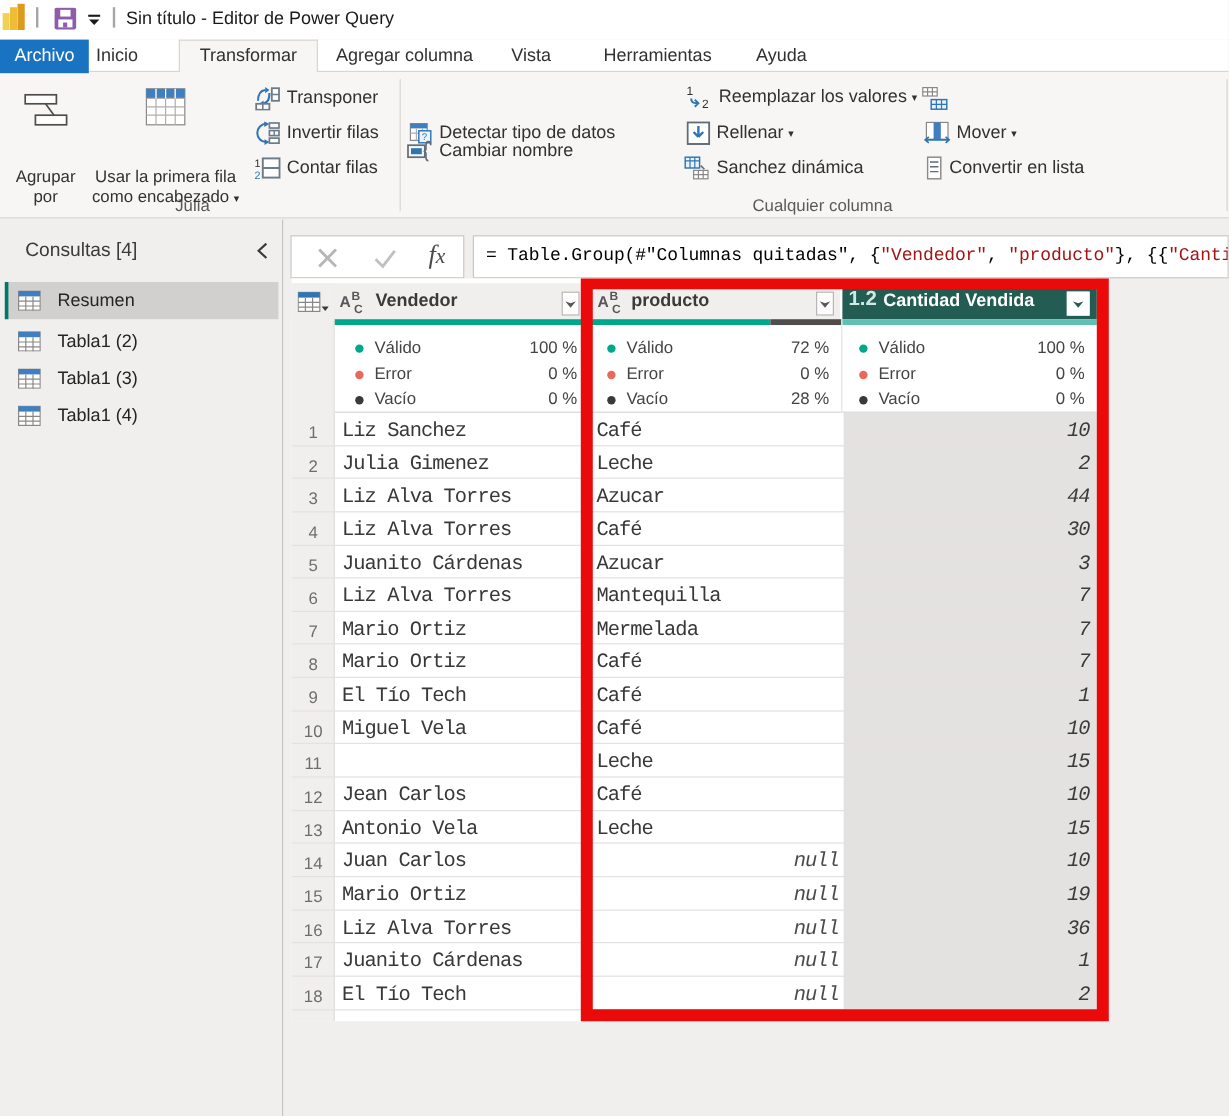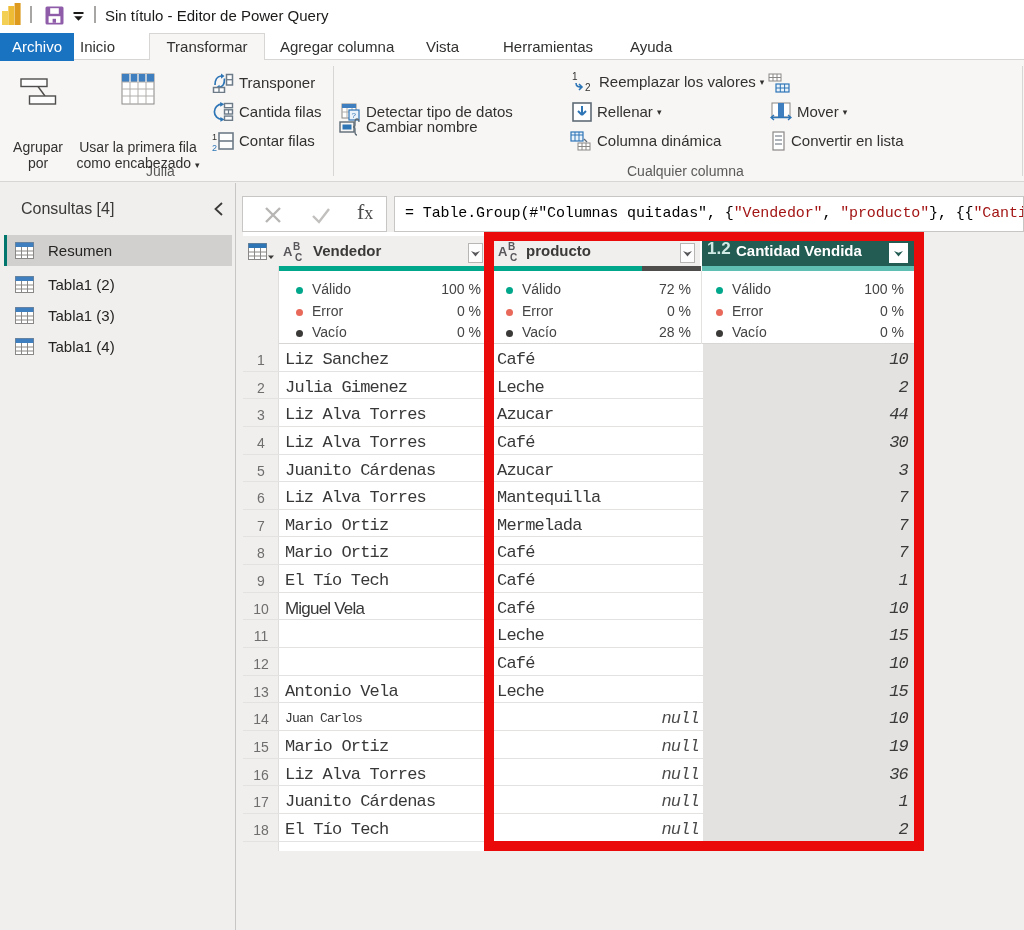--- a/index.html
+++ b/index.html
@@ -150,21 +150,21 @@
     </div>
     <div class="smallbtn" style="left:212px;top:40px">
       <svg class="ic" width="22" height="20" viewBox="0 0 22 20">
         <path d="M10 2.2 A7 7 0 1 0 10 17.4" fill="none" stroke="#2e75b6" stroke-width="1.7"></path>
         <path d="M8.2 0 L12.4 2.3 L8.2 4.8 Z" fill="#2e75b6"></path>
         <path d="M8.4 15 L12.6 17.4 L8.4 19.8 Z" fill="#2e75b6"></path>
         <rect x="12.5" y="1.5" width="8" height="4.2" fill="#fdfdfd" stroke="#6d7b88" stroke-width="1.4"></rect>
         <rect x="12.5" y="7.8" width="8" height="4.2" fill="#fdfdfd" stroke="#6d7b88" stroke-width="1.4"></rect>
         <rect x="12.5" y="14.1" width="8" height="4.2" fill="#fdfdfd" stroke="#6d7b88" stroke-width="1.4"></rect>
         <path d="M16.5 7.8 v4.2" stroke="#6d7b88" stroke-width="1.2"></path>
-      </svg><span class="lbl">Cantida filas</span>
+      </svg><span class="lbl">Invertir filas</span>
     </div>
     <div class="smallbtn" style="left:212px;top:69px">
       <svg class="ic" width="22" height="20" viewBox="0 0 22 20">
         <text x="0" y="9" font-size="9" fill="#323130" font-family="Liberation Sans">1</text>
         <text x="0" y="19.5" font-size="9" fill="#2e75b6" font-family="Liberation Sans">2</text>
         <rect x="7" y="2" width="14" height="16" fill="#fdfdfd" stroke="#6d7b88" stroke-width="1.6"></rect>
         <path d="M7 10 h14" stroke="#6d7b88" stroke-width="1.6"></path>
       </svg><span class="lbl">Contar filas</span>
     </div>
 
@@ -198,21 +198,21 @@
         <path d="M10 4 v9 M10 13 l-4 -4 M10 13 l4 -4" fill="none" stroke="#2e75b6" stroke-width="2"></path>
       </svg><span class="lbl">Rellenar</span><span class="drop">▾</span>
     </div>
     <div class="smallbtn" style="left:570px;top:69px">
       <svg class="ic" width="22" height="20" viewBox="0 0 22 20">
         <rect x="1" y="1" width="12" height="9" fill="#eaf2fa" stroke="#2e75b6" stroke-width="1.2"></rect>
         <path d="M1 4 h12 M5 1 v9 M9 1 v9" stroke="#2e75b6" stroke-width="1"></path>
         <path d="M14 8 l3 3" stroke="#5f6b76" stroke-width="1.3"></path>
         <rect x="8" y="12" width="12" height="7" fill="#fff" stroke="#8a8886" stroke-width="1"></rect>
         <path d="M8 15.5 h12 M12 12 v7 M16 12 v7" stroke="#8a8886" stroke-width="1"></path>
-      </svg><span class="lbl">Columna dinámica</span>
+      </svg><span class="lbl">Sanchez dinámica</span>
     </div>
 
     <div class="smallbtn" style="left:768px;top:11px">
       <svg class="ic" width="22" height="20" viewBox="0 0 22 20">
         <rect x="1" y="1" width="12" height="7" fill="#fff" stroke="#8a8886" stroke-width="1"></rect>
         <path d="M1 4.5 h12 M5 1 v7 M9 1 v7" stroke="#8a8886" stroke-width="1"></path>
         <rect x="8" y="11" width="13" height="8" fill="#eaf2fa" stroke="#2e75b6" stroke-width="1.2"></rect>
         <path d="M8 15 h13 M12.3 11 v8 M16.6 11 v8" stroke="#2e75b6" stroke-width="1"></path>
       </svg>
     </div>
@@ -272,21 +272,21 @@
   </div>
 
   <div id="fbar">
     <div id="fbtns">
       <svg class="abs" style="left:21px;top:9px" width="18" height="18" viewBox="0 0 18 18">
         <path d="M2 2 L16 16 M16 2 L2 16" stroke="#b8b6b4" stroke-width="2.4"></path>
       </svg>
       <svg class="abs" style="left:68px;top:9px" width="20" height="18" viewBox="0 0 20 18">
         <path d="M2 10 L8 16 L18 3" stroke="#c2c0be" stroke-width="2.4" fill="none"></path>
       </svg>
-      <div class="abs" style="left:114px;top:2px;font-family:'Liberation Serif',serif;font-size:22px;color:#4a4a4a">f<span style="font-size:18px">x</span></div>
+      <div class="abs" style="left:114px;top:2px;font-family:'Liberation Serif',serif;font-style:italic;font-size:22px;color:#4a4a4a">f<span style="font-size:18px">x</span></div>
     </div>
     <div id="finput">= Table.Group(#"Columnas quitadas", {<span class="str">"Vendedor"</span>, <span class="str">"producto"</span>}, {{<span class="str">"Cantida</span></div>
   </div>
 
   <div id="grid">
 <div class="numcol" style="top:4px;height:615px"></div>
 <div class="abs" style="left:459.5px;top:112px;width:211.5px;height:497.5px;background:#e4e2e0"></div>
 <div class="hcell" style="left:0;width:36px"></div>
 <div class="abs" style="left:5px;top:11px;z-index:2">
 <svg width="26" height="18" viewBox="0 0 26 18">
@@ -388,39 +388,40 @@
 <div class="abs" style="left:42px;top:305.48px;width:200px;height:27.64px;font-family:'Liberation Mono',monospace;font-size:17px;letter-spacing:-0.8px;color:#383838;line-height:32px;white-space:nowrap">Mario Ortiz</div>
 <div class="abs" style="left:254px;top:305.48px;width:195px;height:27.64px;font-family:'Liberation Mono',monospace;font-size:17px;letter-spacing:-0.8px;color:#383838;line-height:32px;white-space:nowrap">Café</div>
 <div class="abs" style="left:459px;top:305.48px;width:206px;height:27.64px;text-align:right;font-family:'Liberation Mono',monospace;font-size:17px;letter-spacing:-0.8px;font-style:italic;color:#3a3a3a;line-height:32px">7</div>
 <div class="row" style="left:0;top:333.12px;width:671px"></div>
 <div class="rnum" style="top:333.12px">9</div>
 <div class="abs" style="left:42px;top:333.12px;width:200px;height:27.64px;font-family:'Liberation Mono',monospace;font-size:17px;letter-spacing:-0.8px;color:#383838;line-height:32px;white-space:nowrap">El Tío Tech</div>
 <div class="abs" style="left:254px;top:333.12px;width:195px;height:27.64px;font-family:'Liberation Mono',monospace;font-size:17px;letter-spacing:-0.8px;color:#383838;line-height:32px;white-space:nowrap">Café</div>
 <div class="abs" style="left:459px;top:333.12px;width:206px;height:27.64px;text-align:right;font-family:'Liberation Mono',monospace;font-size:17px;letter-spacing:-0.8px;font-style:italic;color:#3a3a3a;line-height:32px">1</div>
 <div class="row" style="left:0;top:360.76px;width:671px"></div>
 <div class="rnum" style="top:360.76px">10</div>
-<div class="abs" style="left:42px;top:360.76px;width:200px;height:27.64px;font-family:Liberation Sans, sans-serif;font-size:17px;letter-spacing:-0.8px;color:#383838;line-height:32px;white-space:nowrap">Miguel Vela</div>
+<div class="abs" style="left:42px;top:360.76px;width:200px;height:27.64px;font-family:Liberation Mono, monospace;font-size:17px;letter-spacing:-0.8px;color:#383838;line-height:32px;white-space:nowrap">Miguel Vela</div>
 <div class="abs" style="left:254px;top:360.76px;width:195px;height:27.64px;font-family:'Liberation Mono',monospace;font-size:17px;letter-spacing:-0.8px;color:#383838;line-height:32px;white-space:nowrap">Café</div>
 <div class="abs" style="left:459px;top:360.76px;width:206px;height:27.64px;text-align:right;font-family:'Liberation Mono',monospace;font-size:17px;letter-spacing:-0.8px;font-style:italic;color:#3a3a3a;line-height:32px">10</div>
 <div class="row" style="left:0;top:388.40px;width:671px"></div>
 <div class="rnum" style="top:388.40px">11</div>
 <div class="abs" style="left:254px;top:388.40px;width:195px;height:27.64px;font-family:'Liberation Mono',monospace;font-size:17px;letter-spacing:-0.8px;color:#383838;line-height:32px;white-space:nowrap">Leche</div>
 <div class="abs" style="left:459px;top:388.40px;width:206px;height:27.64px;text-align:right;font-family:'Liberation Mono',monospace;font-size:17px;letter-spacing:-0.8px;font-style:italic;color:#3a3a3a;line-height:32px">15</div>
 <div class="row" style="left:0;top:416.04px;width:671px"></div>
 <div class="rnum" style="top:416.04px">12</div>
+<div class="abs" style="left:42px;top:416.04px;width:200px;height:27.64px;font-family:'Liberation Mono',monospace;font-size:17px;letter-spacing:-0.8px;color:#383838;line-height:32px;white-space:nowrap">Jean Carlos</div>
 <div class="abs" style="left:254px;top:416.04px;width:195px;height:27.64px;font-family:'Liberation Mono',monospace;font-size:17px;letter-spacing:-0.8px;color:#383838;line-height:32px;white-space:nowrap">Café</div>
 <div class="abs" style="left:459px;top:416.04px;width:206px;height:27.64px;text-align:right;font-family:'Liberation Mono',monospace;font-size:17px;letter-spacing:-0.8px;font-style:italic;color:#3a3a3a;line-height:32px">10</div>
 <div class="row" style="left:0;top:443.68px;width:671px"></div>
 <div class="rnum" style="top:443.68px">13</div>
 <div class="abs" style="left:42px;top:443.68px;width:200px;height:27.64px;font-family:'Liberation Mono',monospace;font-size:17px;letter-spacing:-0.8px;color:#383838;line-height:32px;white-space:nowrap">Antonio Vela</div>
 <div class="abs" style="left:254px;top:443.68px;width:195px;height:27.64px;font-family:'Liberation Mono',monospace;font-size:17px;letter-spacing:-0.8px;color:#383838;line-height:32px;white-space:nowrap">Leche</div>
 <div class="abs" style="left:459px;top:443.68px;width:206px;height:27.64px;text-align:right;font-family:'Liberation Mono',monospace;font-size:17px;letter-spacing:-0.8px;font-style:italic;color:#3a3a3a;line-height:32px">15</div>
 <div class="row" style="left:0;top:471.32px;width:671px"></div>
 <div class="rnum" style="top:471.32px">14</div>
-<div class="abs" style="left:42px;top:471.32px;width:200px;height:27.64px;font-family:'Liberation Mono',monospace;font-size:13px;letter-spacing:-0.8px;color:#383838;line-height:32px;white-space:nowrap">Juan Carlos</div>
+<div class="abs" style="left:42px;top:471.32px;width:200px;height:27.64px;font-family:'Liberation Mono',monospace;font-size:17px;letter-spacing:-0.8px;color:#383838;line-height:32px;white-space:nowrap">Juan Carlos</div>
 <div class="abs" style="left:254px;top:471.32px;width:202px;height:27.64px;text-align:right;font-family:'Liberation Mono',monospace;font-size:17px;letter-spacing:-0.8px;font-style:italic;color:#4a4a4a;line-height:32px">null</div>
 <div class="abs" style="left:459px;top:471.32px;width:206px;height:27.64px;text-align:right;font-family:'Liberation Mono',monospace;font-size:17px;letter-spacing:-0.8px;font-style:italic;color:#3a3a3a;line-height:32px">10</div>
 <div class="row" style="left:0;top:498.96px;width:671px"></div>
 <div class="rnum" style="top:498.96px">15</div>
 <div class="abs" style="left:42px;top:498.96px;width:200px;height:27.64px;font-family:'Liberation Mono',monospace;font-size:17px;letter-spacing:-0.8px;color:#383838;line-height:32px;white-space:nowrap">Mario Ortiz</div>
 <div class="abs" style="left:254px;top:498.96px;width:202px;height:27.64px;text-align:right;font-family:'Liberation Mono',monospace;font-size:17px;letter-spacing:-0.8px;font-style:italic;color:#4a4a4a;line-height:32px">null</div>
 <div class="abs" style="left:459px;top:498.96px;width:206px;height:27.64px;text-align:right;font-family:'Liberation Mono',monospace;font-size:17px;letter-spacing:-0.8px;font-style:italic;color:#3a3a3a;line-height:32px">19</div>
 <div class="row" style="left:0;top:526.60px;width:671px"></div>
 <div class="rnum" style="top:526.60px">16</div>
 <div class="abs" style="left:42px;top:526.60px;width:200px;height:27.64px;font-family:'Liberation Mono',monospace;font-size:17px;letter-spacing:-0.8px;color:#383838;line-height:32px;white-space:nowrap">Liz Alva Torres</div>

